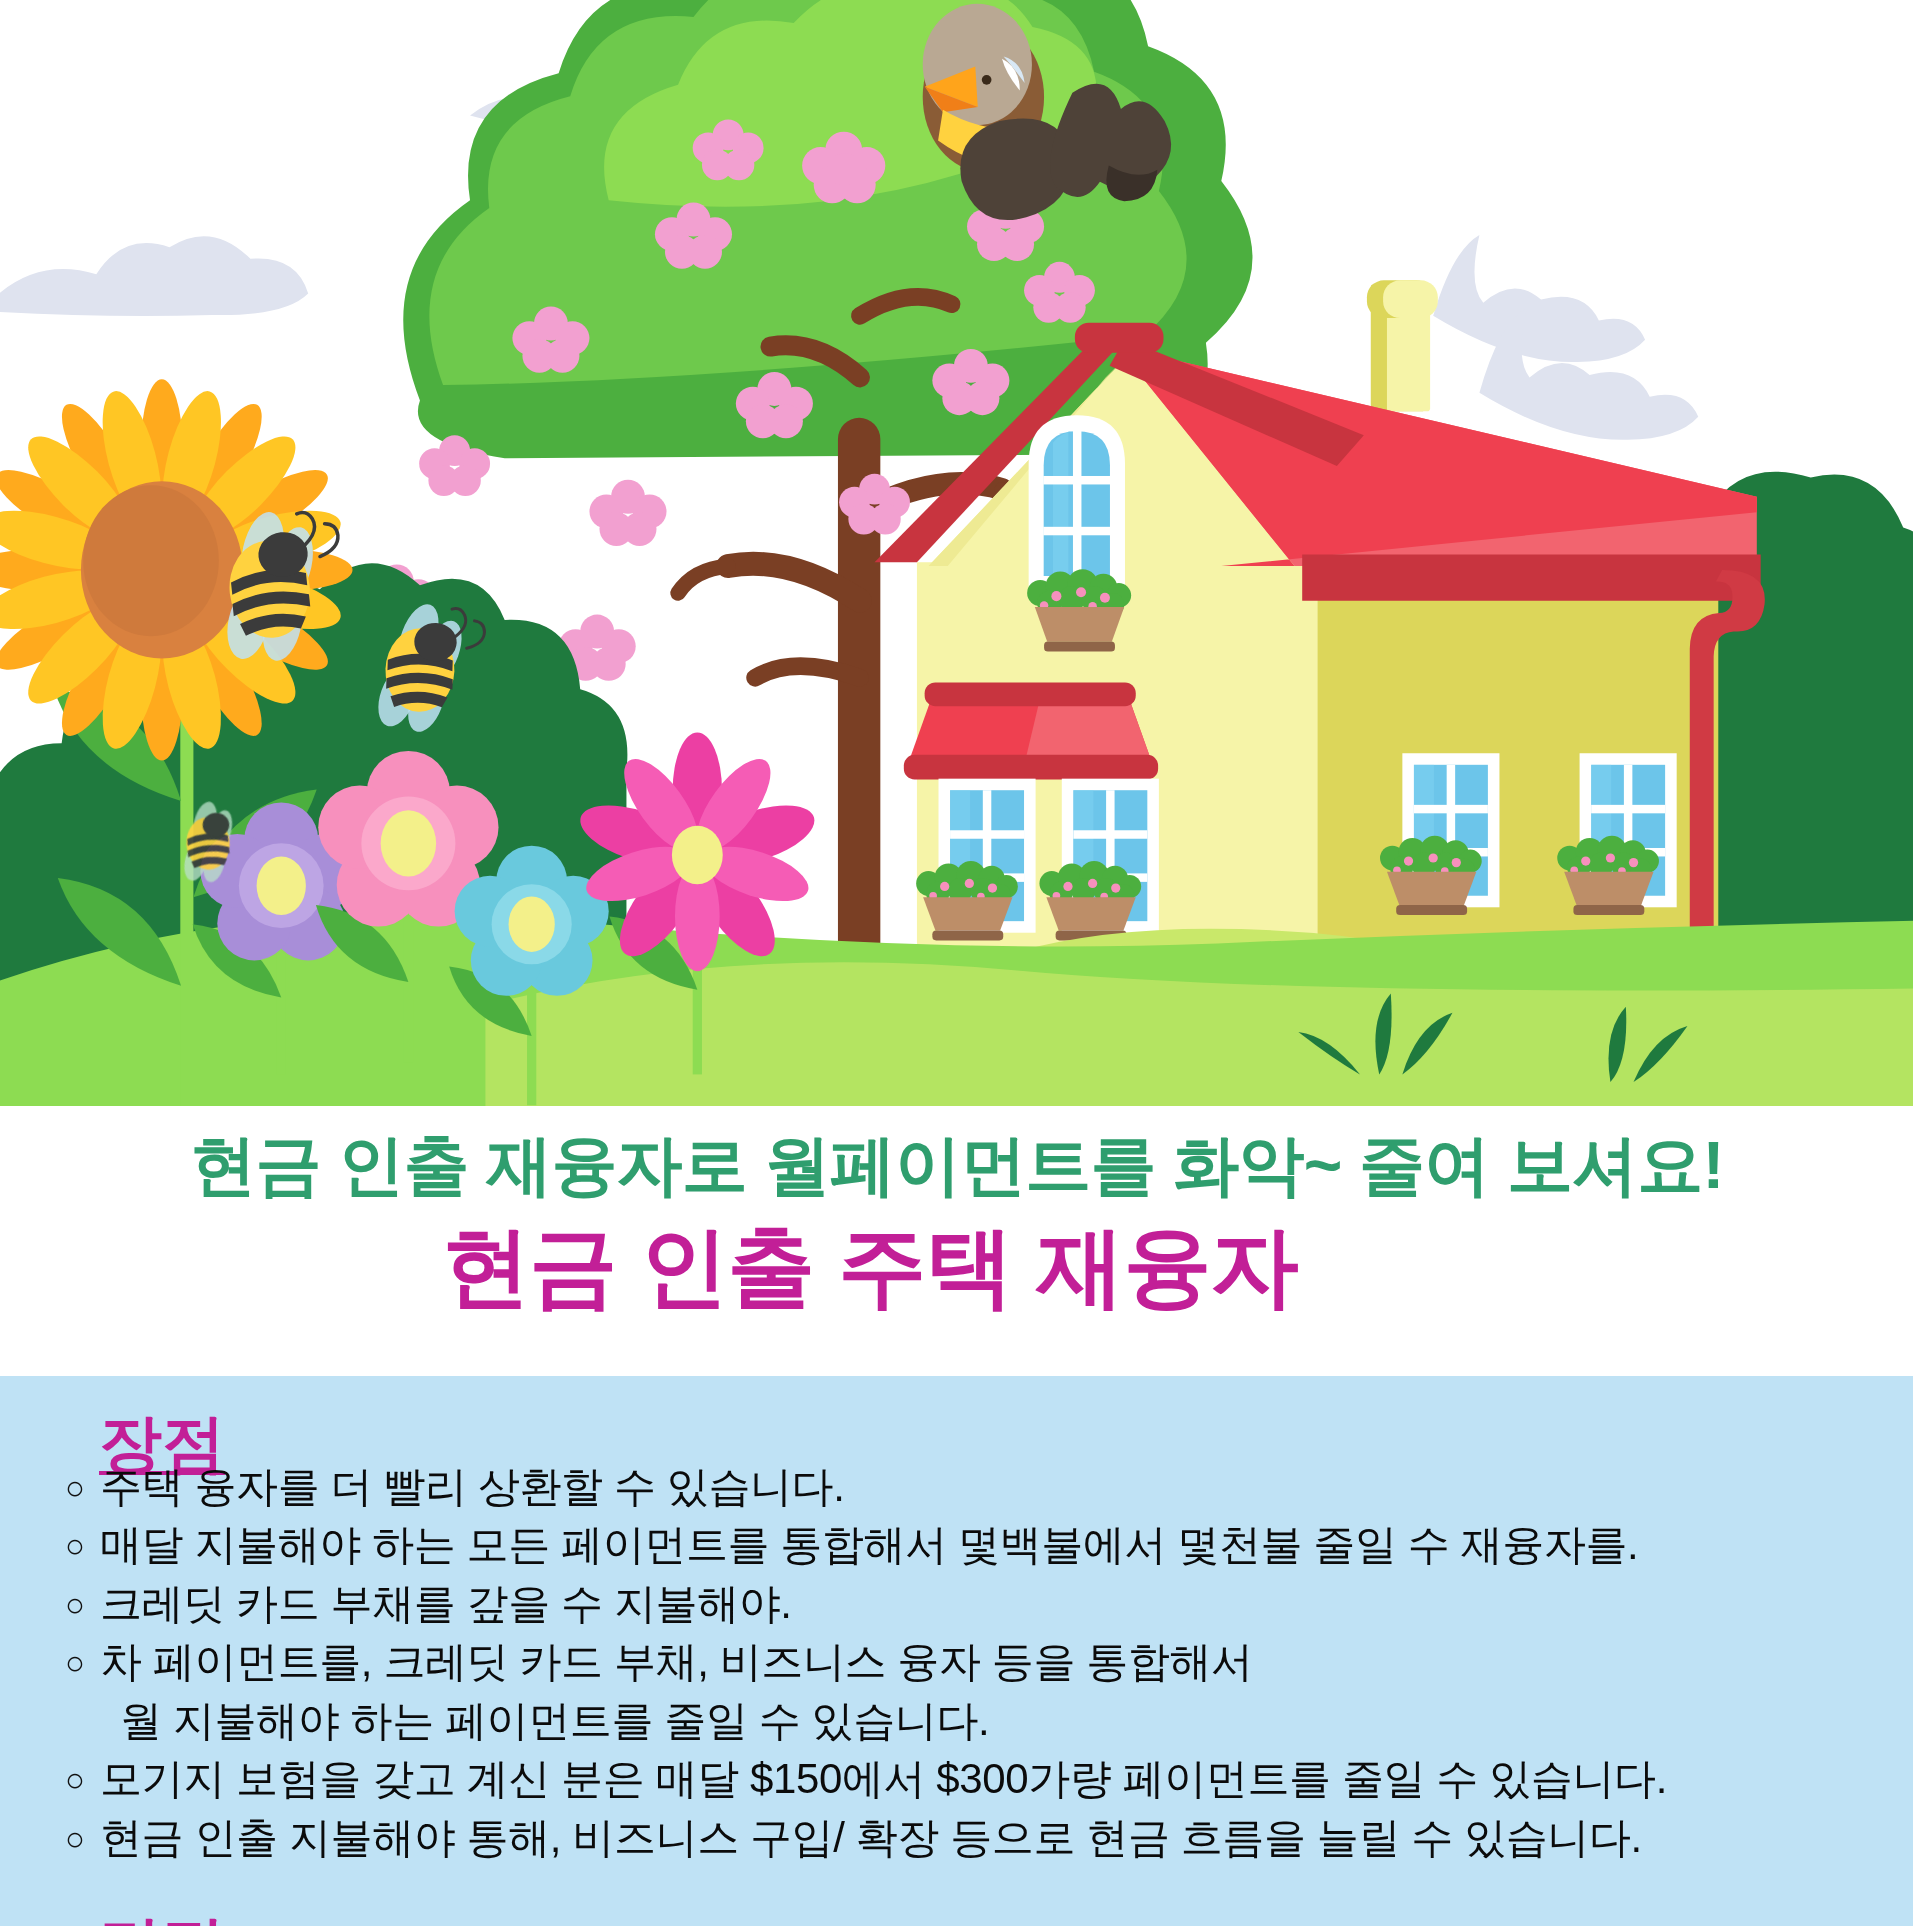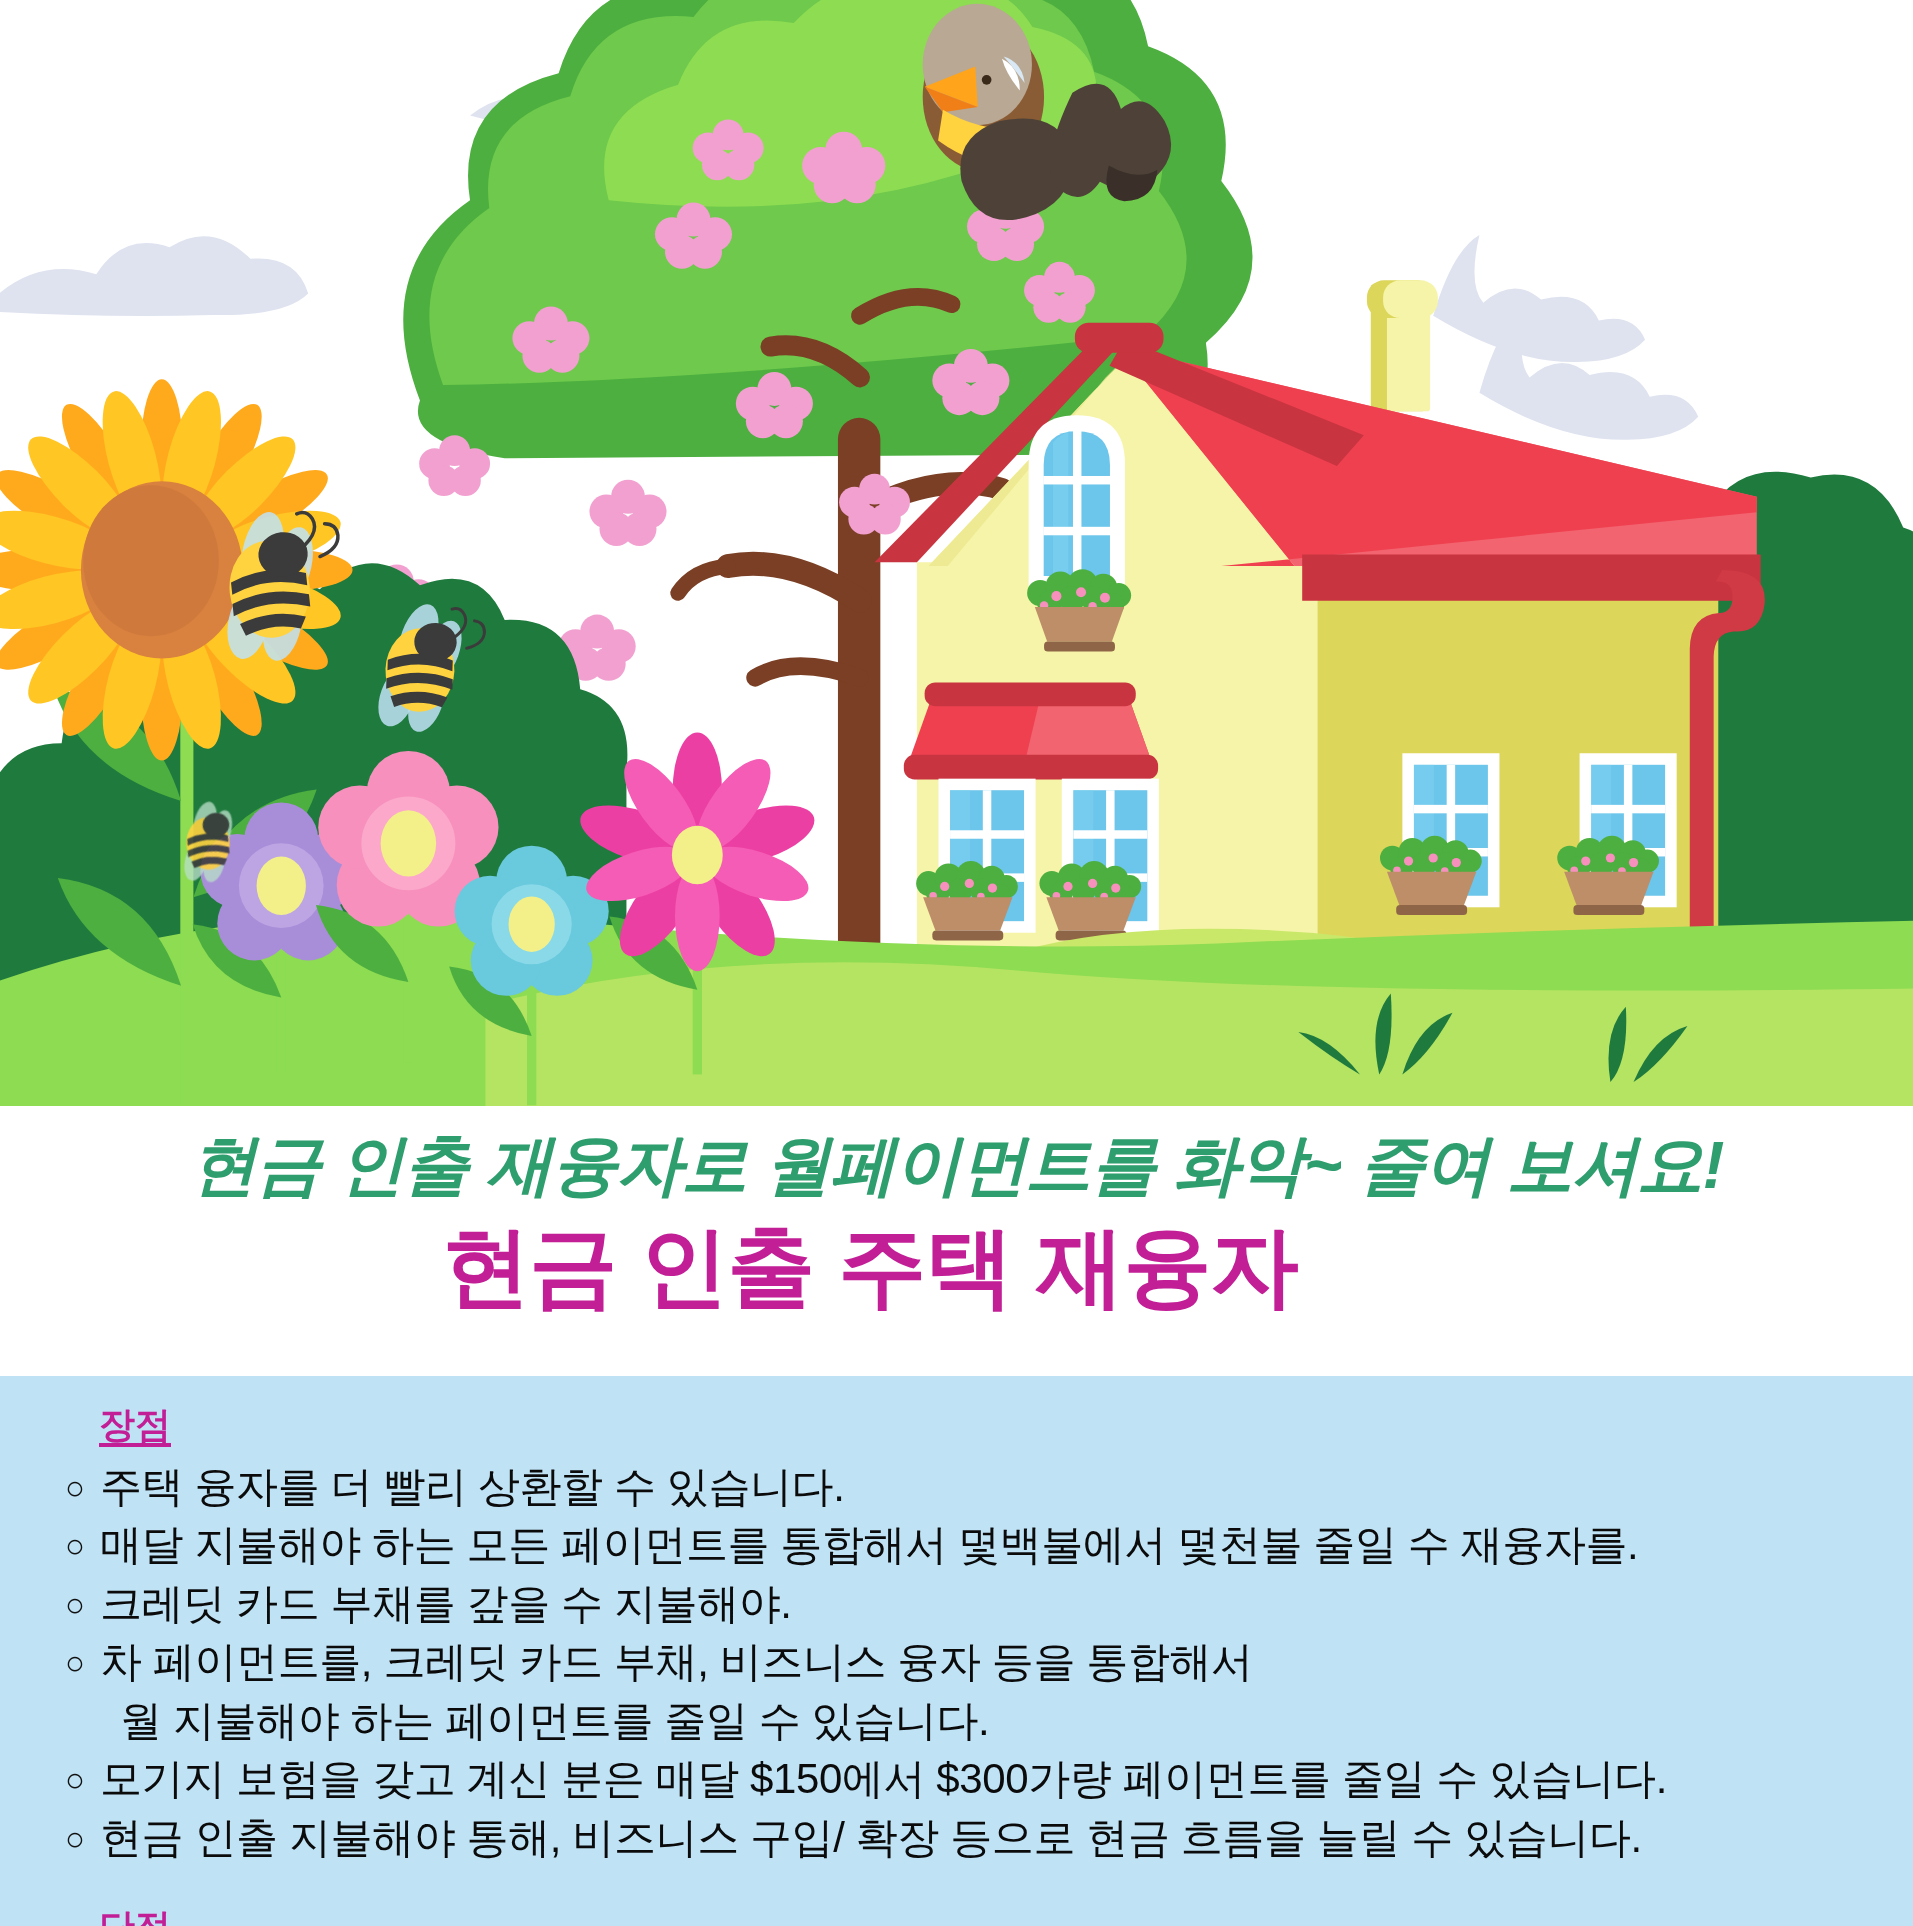--- a/index.html
+++ b/index.html
@@ -10,33 +10,32 @@
   
   .hero{position:absolute;left:0;top:0;width:1914px;height:1106px;overflow:hidden;background:#ffffff;}
   .hero svg{display:block;width:100%;height:100%;}
 
   
   .title-zone{position:absolute;left:0;top:1106px;width:1914px;height:270px;background:#ffffff;}
   .subtitle{
     position:absolute;left:0;top:15.4px;width:1914px;text-align:center;
     font-size:66px;font-weight:bold;color:#2f9e6e;letter-spacing:-0.8px;
     white-space:nowrap;
-    font-style:italic;
   }
   .maintitle{
     position:absolute;left:0;top:102px;width:1740px;text-align:center;
     font-size:88px;font-weight:bold;color:#c21f97;letter-spacing:-0.8px;
     white-space:nowrap;
   }
 
   
   .panel{position:absolute;left:0;top:1376px;width:1914px;height:854px;background:#bfe2f5;}
 
   .sec-head{
-    position:absolute;font-size:36px;font-weight:bold;color:#c21f97;
+    position:absolute;font-size:63px;font-weight:bold;color:#c21f97;
     text-decoration:underline;text-decoration-thickness:4.2px;text-underline-offset:6.2px;
     white-space:nowrap;
   }
   .sec-head.adv{left:99px;top:25px;}
   .sec-head.dis{left:99px;top:527px;}
 
   .blist{position:absolute;left:0;top:0;width:1914px;}
   .brow{position:absolute;display:flex;align-items:flex-start;white-space:nowrap;}
   .bullet{
     flex:0 0 auto;width:35px;font-size:33px;line-height:1;color:#111;

